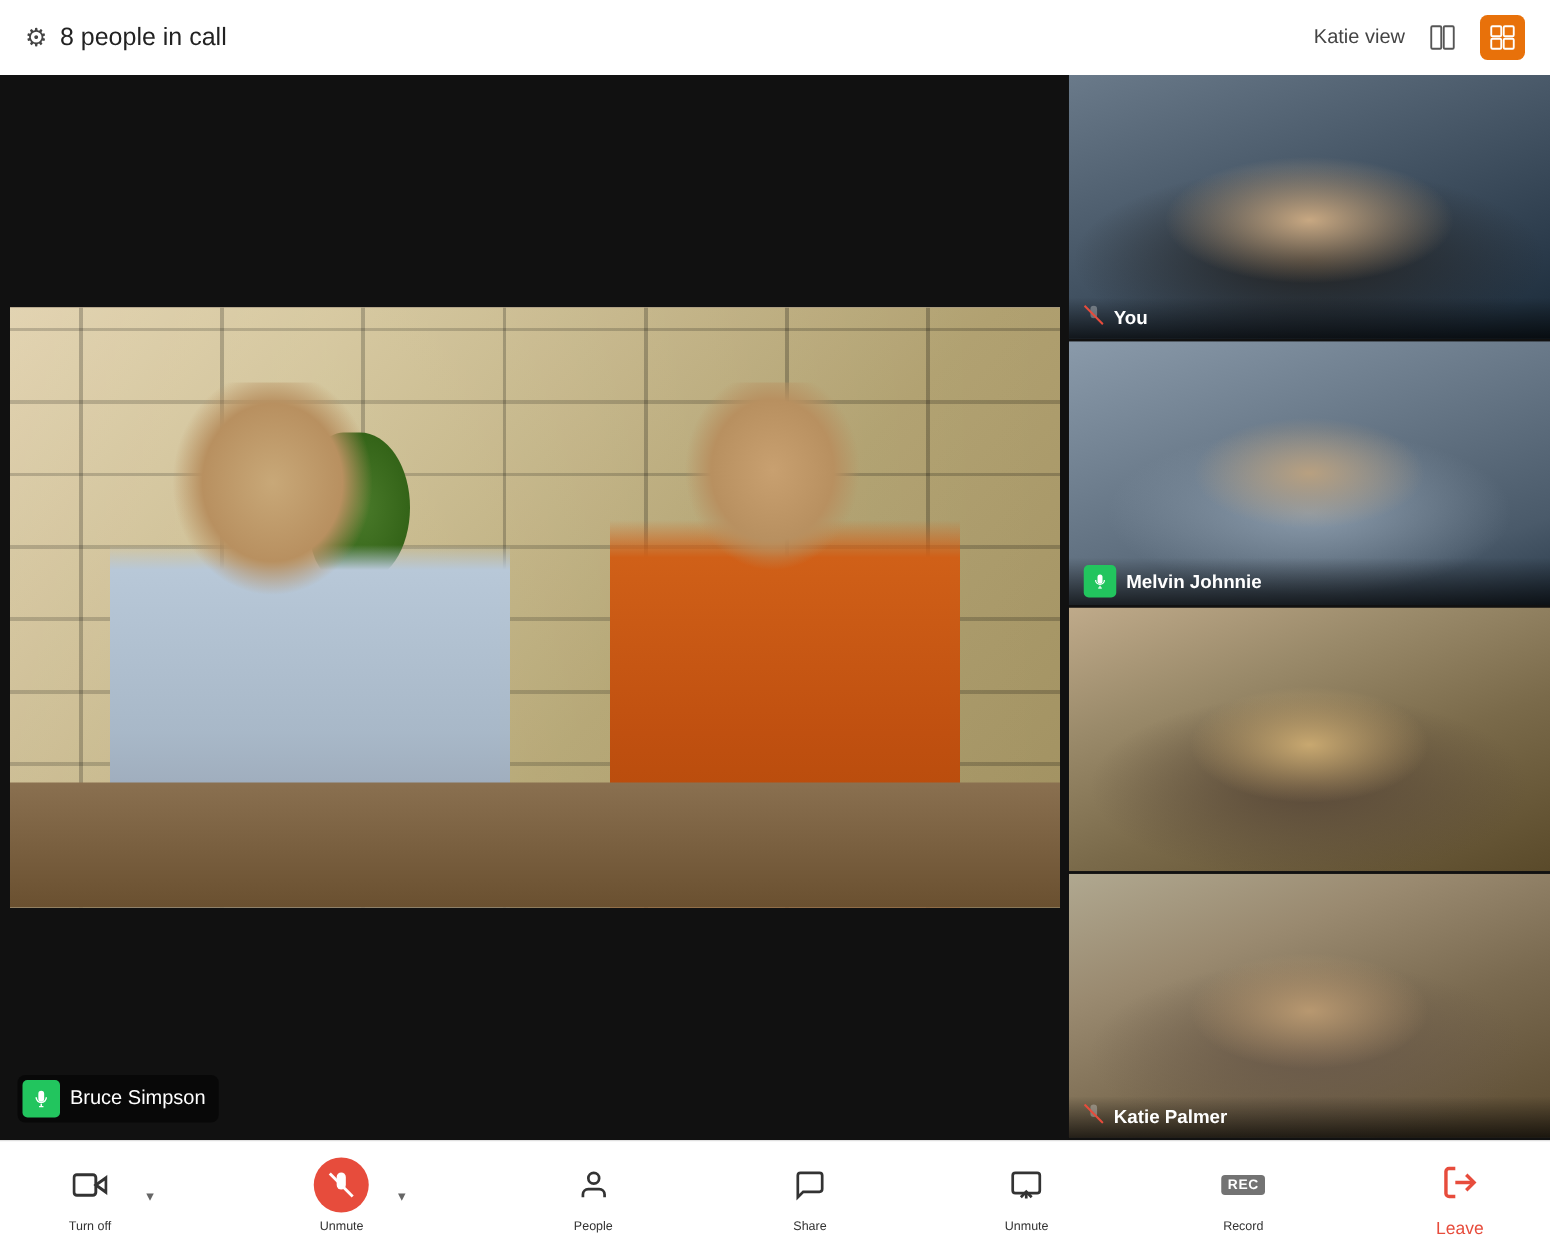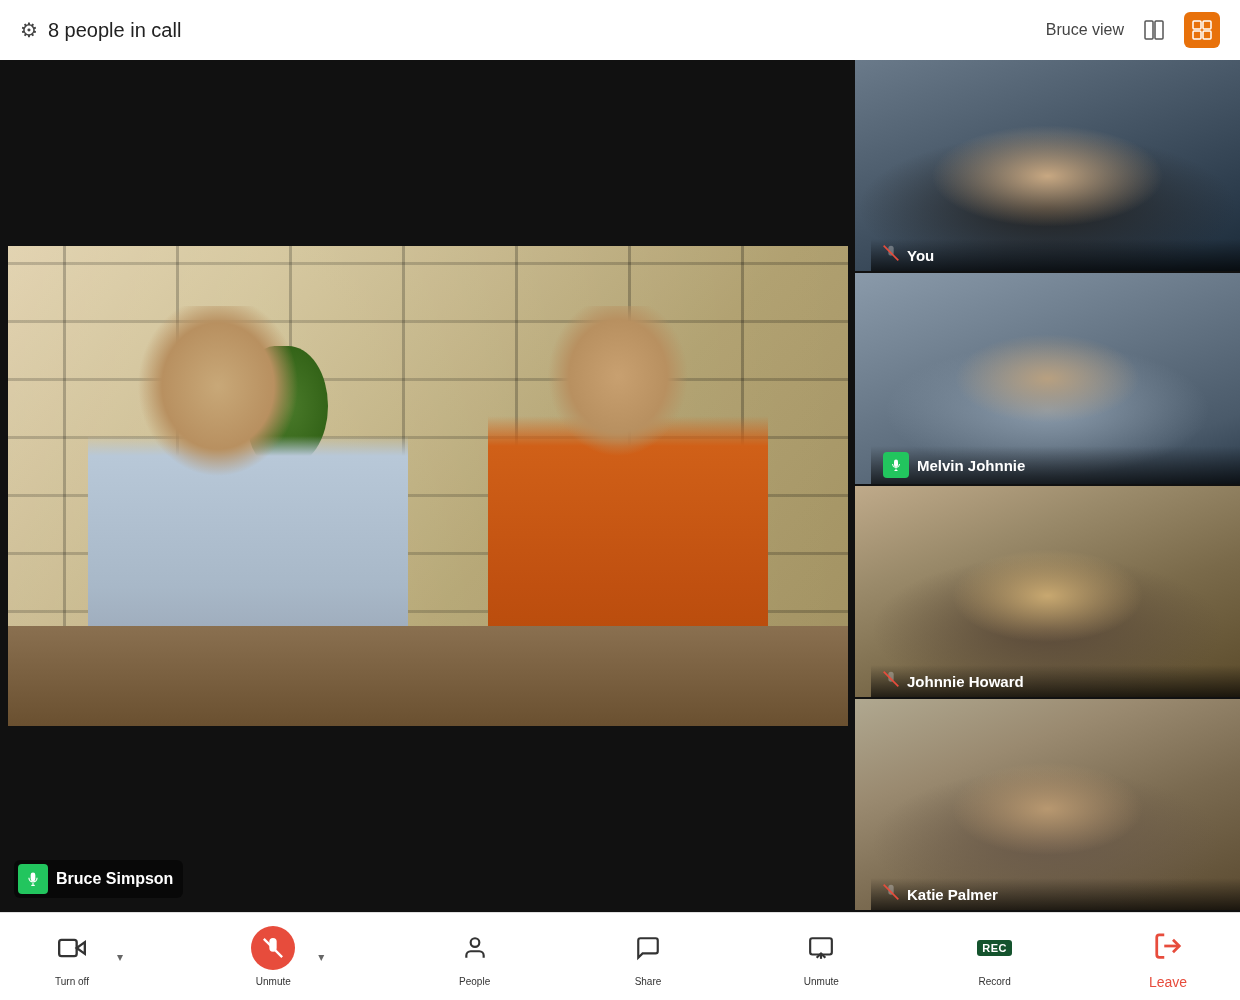--- a/index.html
+++ b/index.html
@@ -103,21 +103,21 @@
       height: 30px;
       display: flex;
       align-items: center;
       justify-content: center;
       color: white;
       font-size: 14px;
     }
     .speaker-name {
       color: #fff;
       font-size: 16px;
-      font-weight: 700;
+      font-weight: 400;
     }
 
     
     .right-panel {
       width: 385px;
       flex-shrink: 0;
       display: flex;
       flex-direction: column;
       gap: 0;
       background: #111;
@@ -135,21 +135,21 @@
       width: 100%;
       height: 100%;
       display: flex;
       align-items: center;
       justify-content: center;
     }
 
     .thumb-label {
       position: absolute;
       bottom: 0;
-      left: 16px;
+      left: 0;
       right: 0;
       padding: 6px 12px;
       background: linear-gradient(transparent, rgba(0,0,0,0.7));
       display: flex;
       align-items: center;
       gap: 8px;
     }
     .thumb-name {
       color: #fff;
       font-size: 15px;
@@ -254,21 +254,21 @@
       color: #e74c3c;
       font-size: 26px;
     }
     .leave-label {
       font-size: 14px;
       color: #e74c3c;
       font-weight: 500;
     }
 
     .rec-badge {
-      background: #14532d;
+      background: #737373;
       color: white;
       font-size: 11px;
       font-weight: 700;
       padding: 2px 5px;
       border-radius: 3px;
       letter-spacing: 0.5px;
     }
 
     .thumb-person {
       width: 100%;
@@ -391,21 +391,21 @@
   </style>
 </head>
 <body>
 
 <div class="top-bar">
   <div class="top-bar-left">
     <span class="gear-icon">⚙</span>
     <span class="call-count">8 people in call</span>
   </div>
   <div class="top-bar-right">
-    <span class="grid-view-label">Bruce view</span>
+    <span class="grid-view-label">Katie view</span>
     <button class="view-btn">
       <svg viewBox="0 0 22 22" fill="none" stroke="#555" stroke-width="1.5">
         <rect x="2" y="2" width="8" height="18" rx="1"></rect>
         <rect x="12" y="2" width="8" height="18" rx="1"></rect>
       </svg>
     </button>
     <button class="view-btn active">
       <svg viewBox="0 0 22 22" fill="none" stroke="#fff" stroke-width="1.5">
         <rect x="2" y="2" width="8" height="8" rx="1"></rect>
         <rect x="12" y="2" width="8" height="8" rx="1"></rect>
@@ -467,29 +467,20 @@
             <line x1="12" y1="19" x2="12" y2="23" stroke="white" stroke-width="2"></line>
             <line x1="9" y1="23" x2="15" y2="23" stroke="white" stroke-width="2"></line>
           </svg>
         </div>
         <span class="thumb-name">Melvin Johnnie</span>
       </div>
     </div>
 
     <div class="thumb-card">
       <div class="thumb-bg scene-johnnie thumb-person"></div>
-      <div class="thumb-label">
-        <span class="thumb-mic-off">
-          <svg width="16" height="16" viewBox="0 0 24 24" fill="#ccc">
-            <path d="M12 1a4 4 0 0 1 4 4v7a4 4 0 0 1-8 0V5a4 4 0 0 1 4-4z" opacity="0.4"></path>
-            <line x1="1" y1="1" x2="23" y2="23" stroke="#e74c3c" stroke-width="2.5"></line>
-          </svg>
-        </span>
-        <span class="thumb-name">Johnnie Howard</span>
-      </div>
     </div>
 
     <div class="thumb-card">
       <div class="thumb-bg scene-katie thumb-person"></div>
       <div class="thumb-label">
         <span class="thumb-mic-off">
           <svg width="16" height="16" viewBox="0 0 24 24" fill="#ccc">
             <path d="M12 1a4 4 0 0 1 4 4v7a4 4 0 0 1-8 0V5a4 4 0 0 1 4-4z" opacity="0.4"></path>
             <line x1="1" y1="1" x2="23" y2="23" stroke="#e74c3c" stroke-width="2.5"></line>
           </svg>

